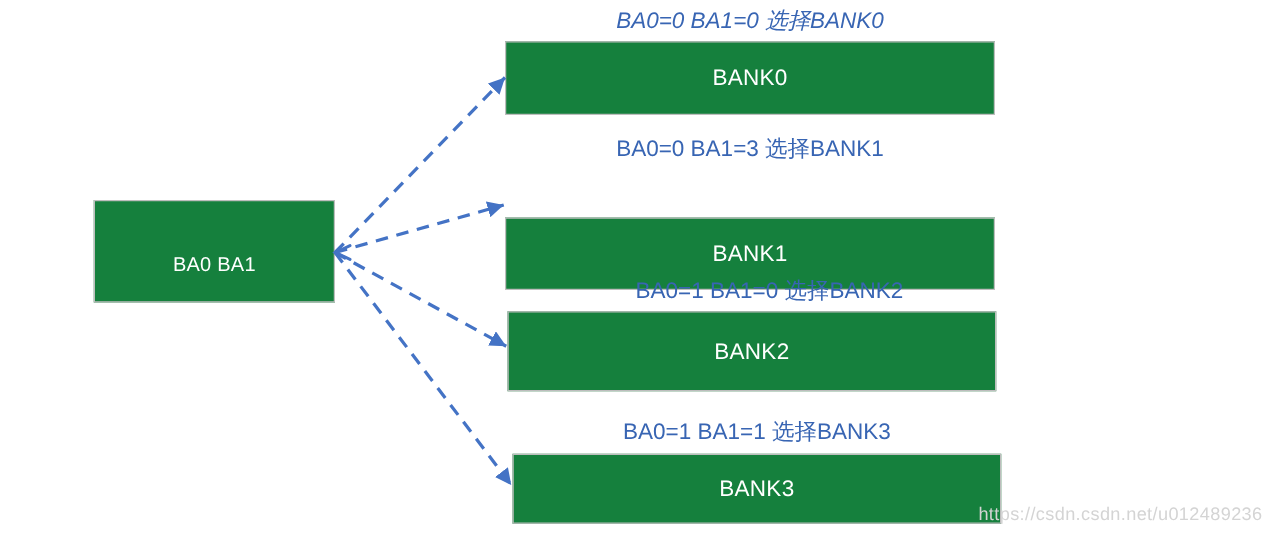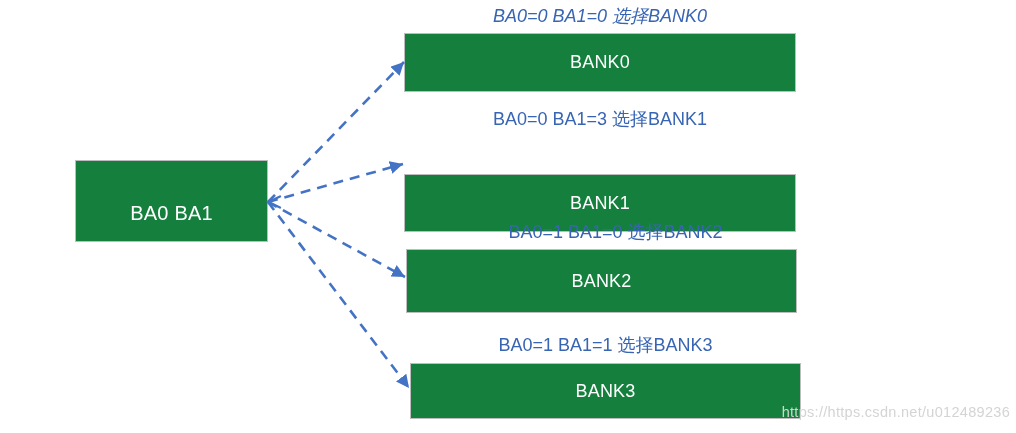--- a/index.html
+++ b/index.html
@@ -19,21 +19,21 @@
     position: absolute;
     background: #15803d;
     border: 1.5px solid #bdbdbd;
     box-sizing: border-box;
     display: flex;
     align-items: center;
     justify-content: center;
     color: #ffffff;
   }
   .node.source span {
-    font-size: 20px;
+    font-size: 16px;
     letter-spacing: 0.2px;
     margin-top: 24px;
   }
   .node.bank span {
     font-size: 18px;
     letter-spacing: 0.2px;
   }
   .caption {
     position: absolute;
     height: 22px;
@@ -107,15 +107,15 @@
         <path d="M0,0 L10,5 L0,10 Z" fill="#4473c5"></path>
       </marker>
     </defs>
     <line class="dash" x1="268" y1="202" x2="404" y2="62" marker-end="url(#ah)"></line>
     <line class="dash" x1="268" y1="202" x2="403" y2="164" marker-end="url(#ah)"></line>
     <line class="dash" x1="268" y1="202" x2="405" y2="277" marker-end="url(#ah)"></line>
     <line class="dash" x1="268" y1="202" x2="409" y2="388" marker-end="url(#ah)"></line>
     <path class="openhead" d="M280,196.5 L268.5,202 L280,207.5"></path>
   </svg>
 
-  <div class="watermark">https://https.csdn.net/u012489236</div>
+  <div class="watermark">https://csdn.csdn.net/u012489236</div>
 
 </div>
 
 </body></html>

